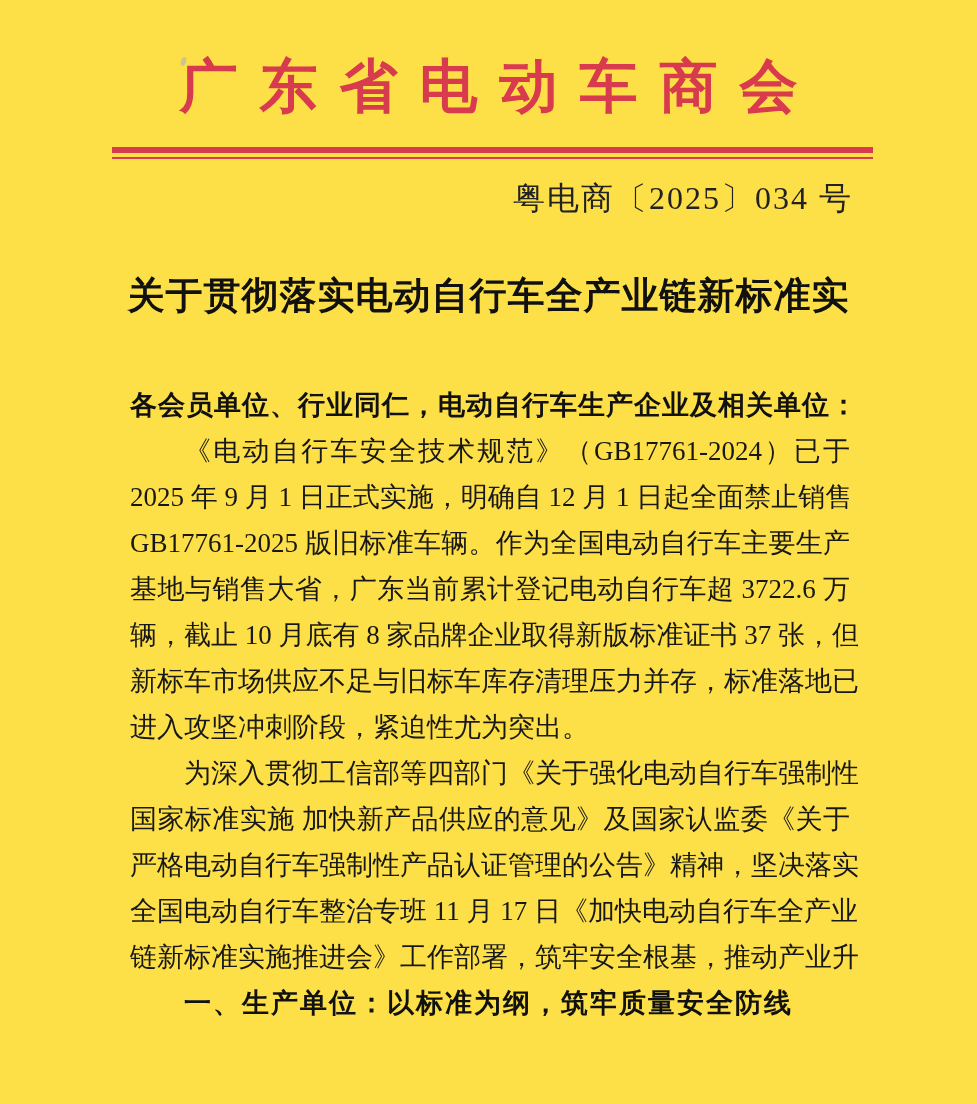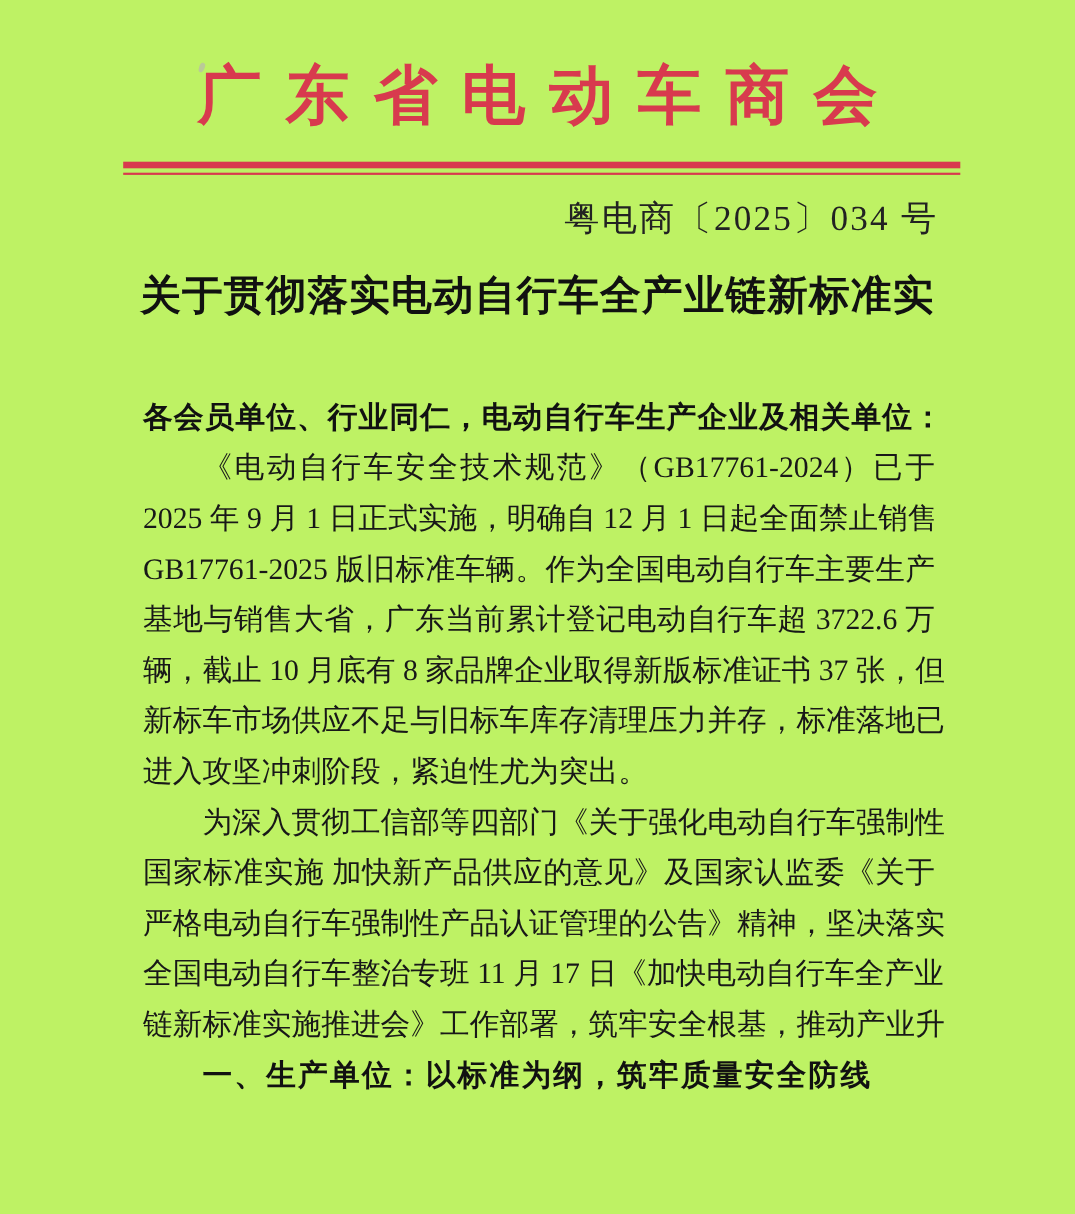--- a/index.html
+++ b/index.html
@@ -4,21 +4,21 @@
 <style>
   :root { --brand: #d83a4e; --ink: #1f1f1f; }
   * { box-sizing: border-box; }
   html, body { margin: 0; padding: 0; background: #ffffff; }
 
   .page {
     position: relative;
     width: 977px;
     height: 1104px;
     margin: 0 auto;
-    background: #bef264;
+    background: #fde047;
     overflow: hidden;
     font-family: "Liberation Serif", serif;
     color: var(--ink);
   }
 
   
   .speck {
     position: absolute;
     left: 181px;
     top: 57px;
@@ -60,21 +60,21 @@
     margin-top: 22px;
     padding-right: 124px;
     text-align: right;
     font-size: 32px;
     line-height: 34px;
     color: #222222;
     letter-spacing: 2px;
   }
 
   .doc-title {
-    margin: 28px 60px 0;
+    margin: 54px 60px 0;
     text-align: center;
     font-size: 37px;
     line-height: 53px;
     font-weight: 700;
     color: #111111;
     letter-spacing: 1px;
   }
 
   .body-block {
     margin: 60px 127px 0 130px;

